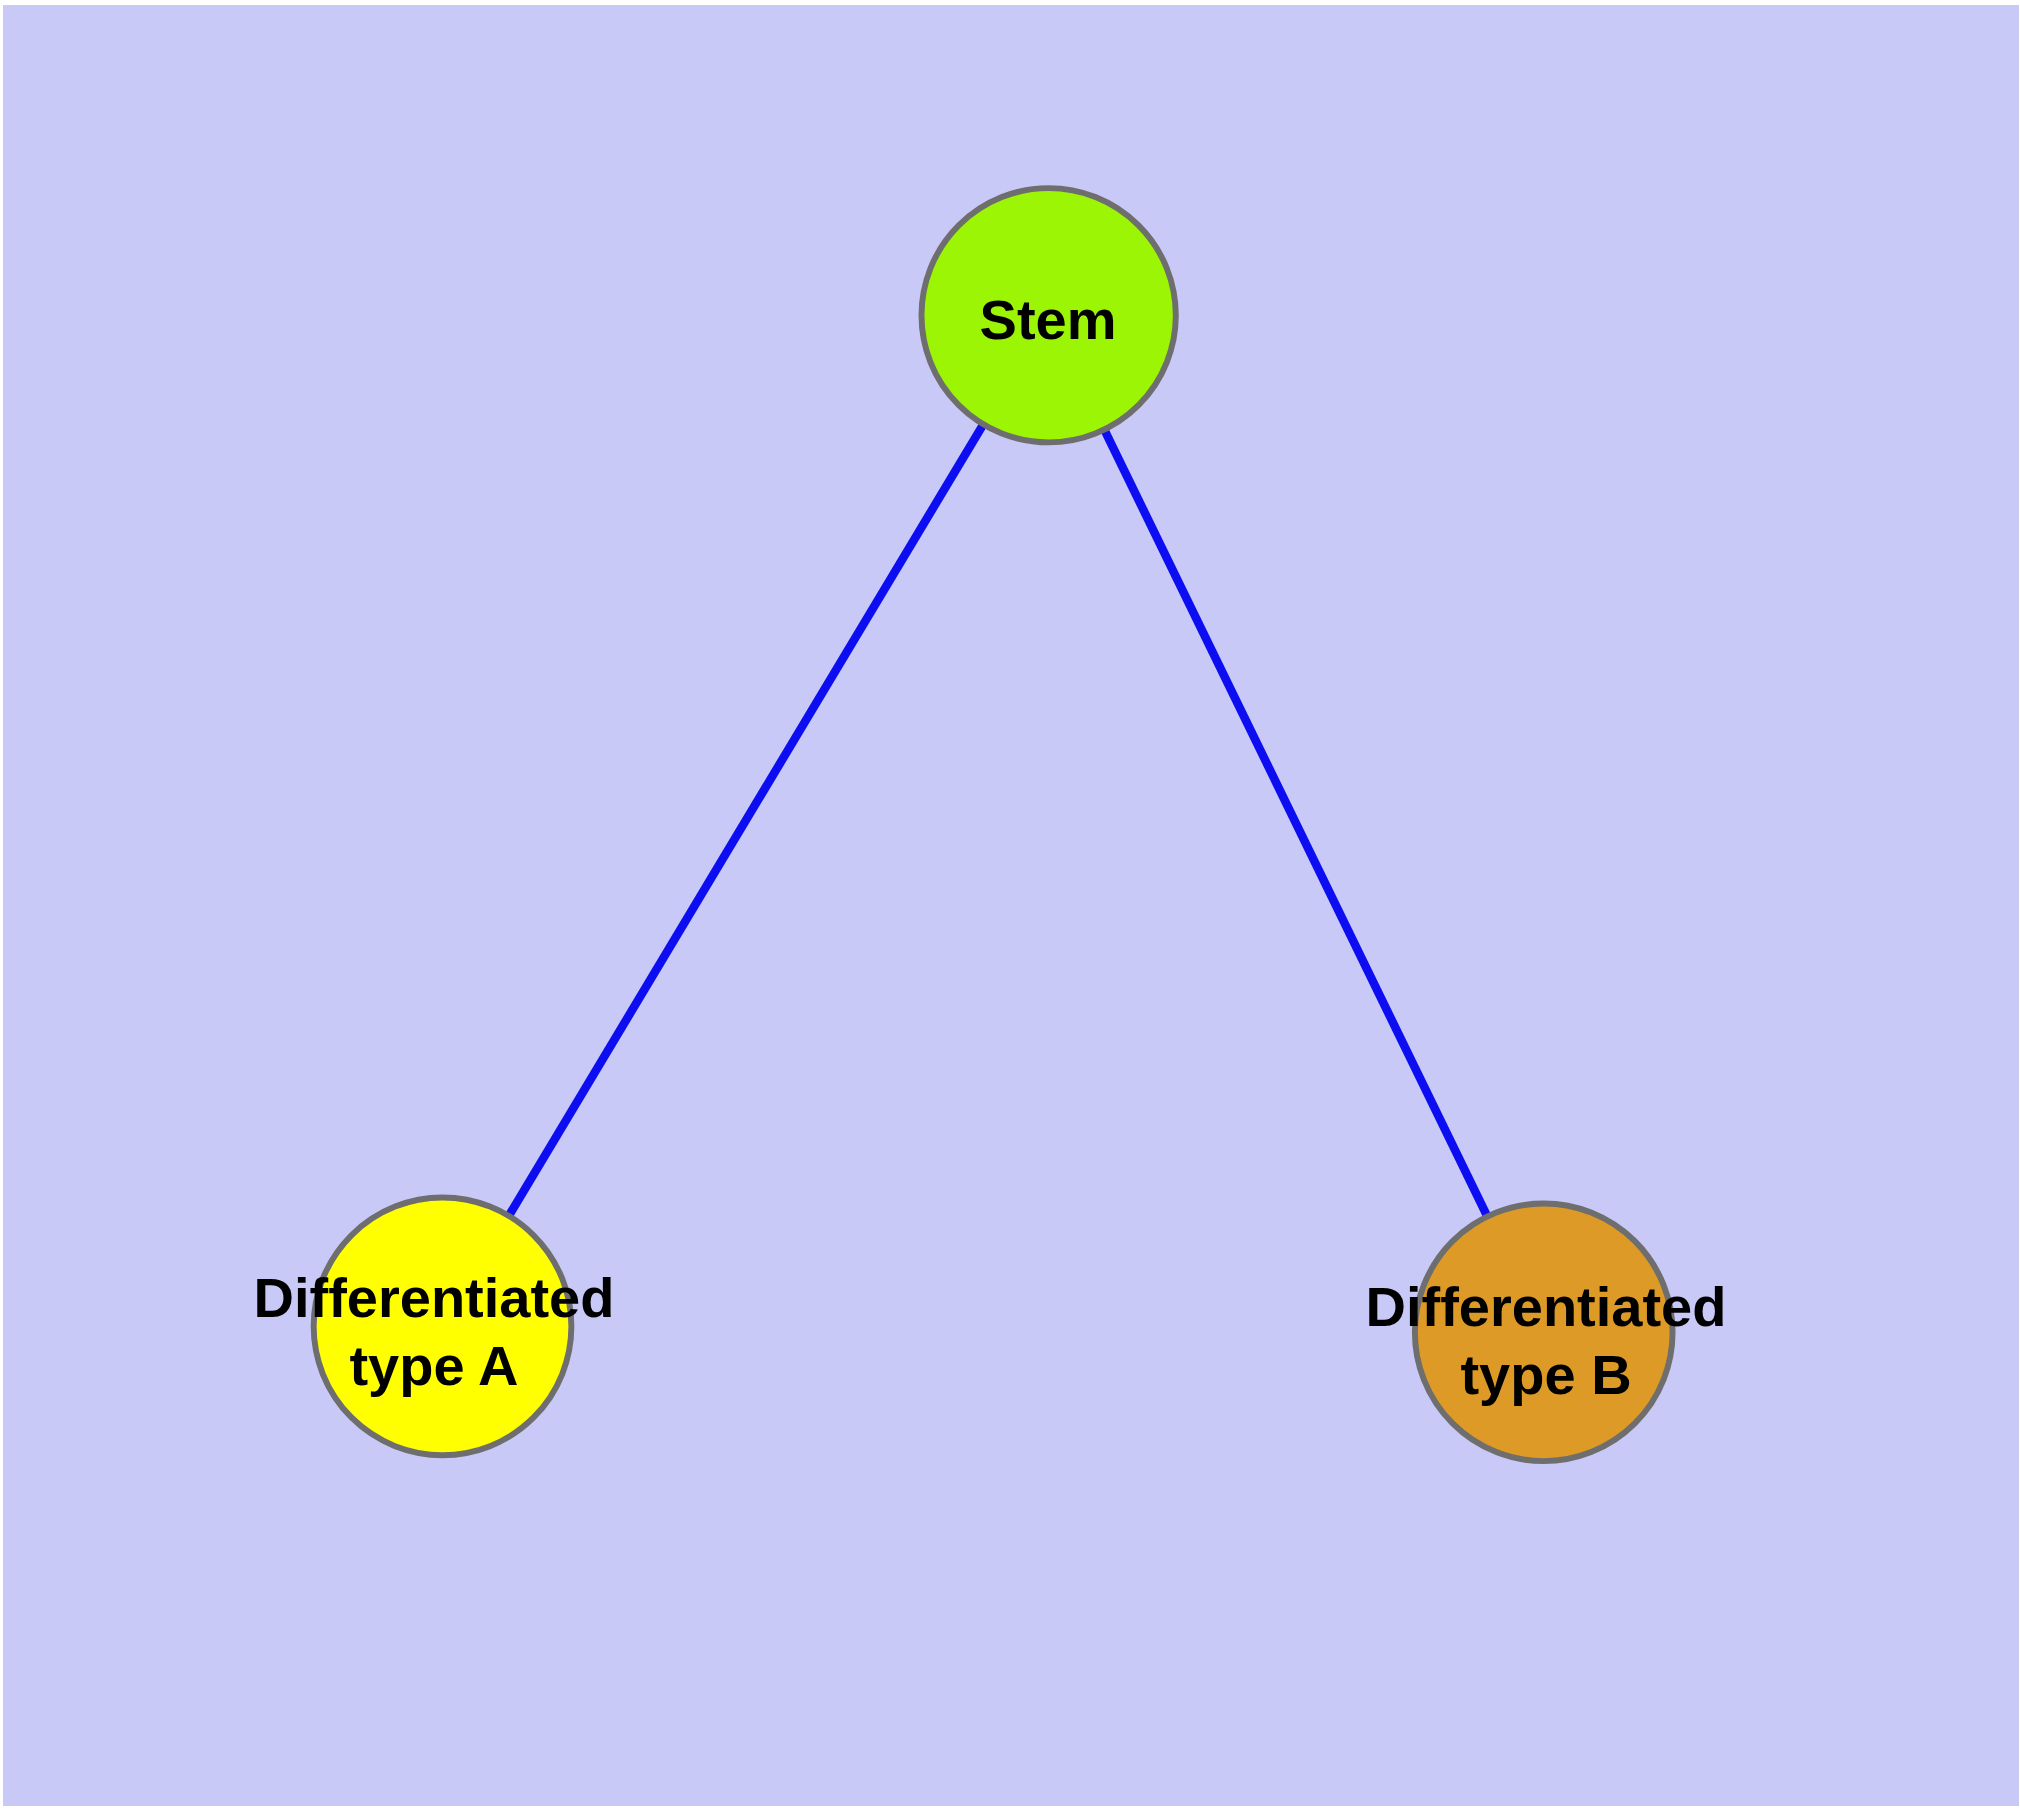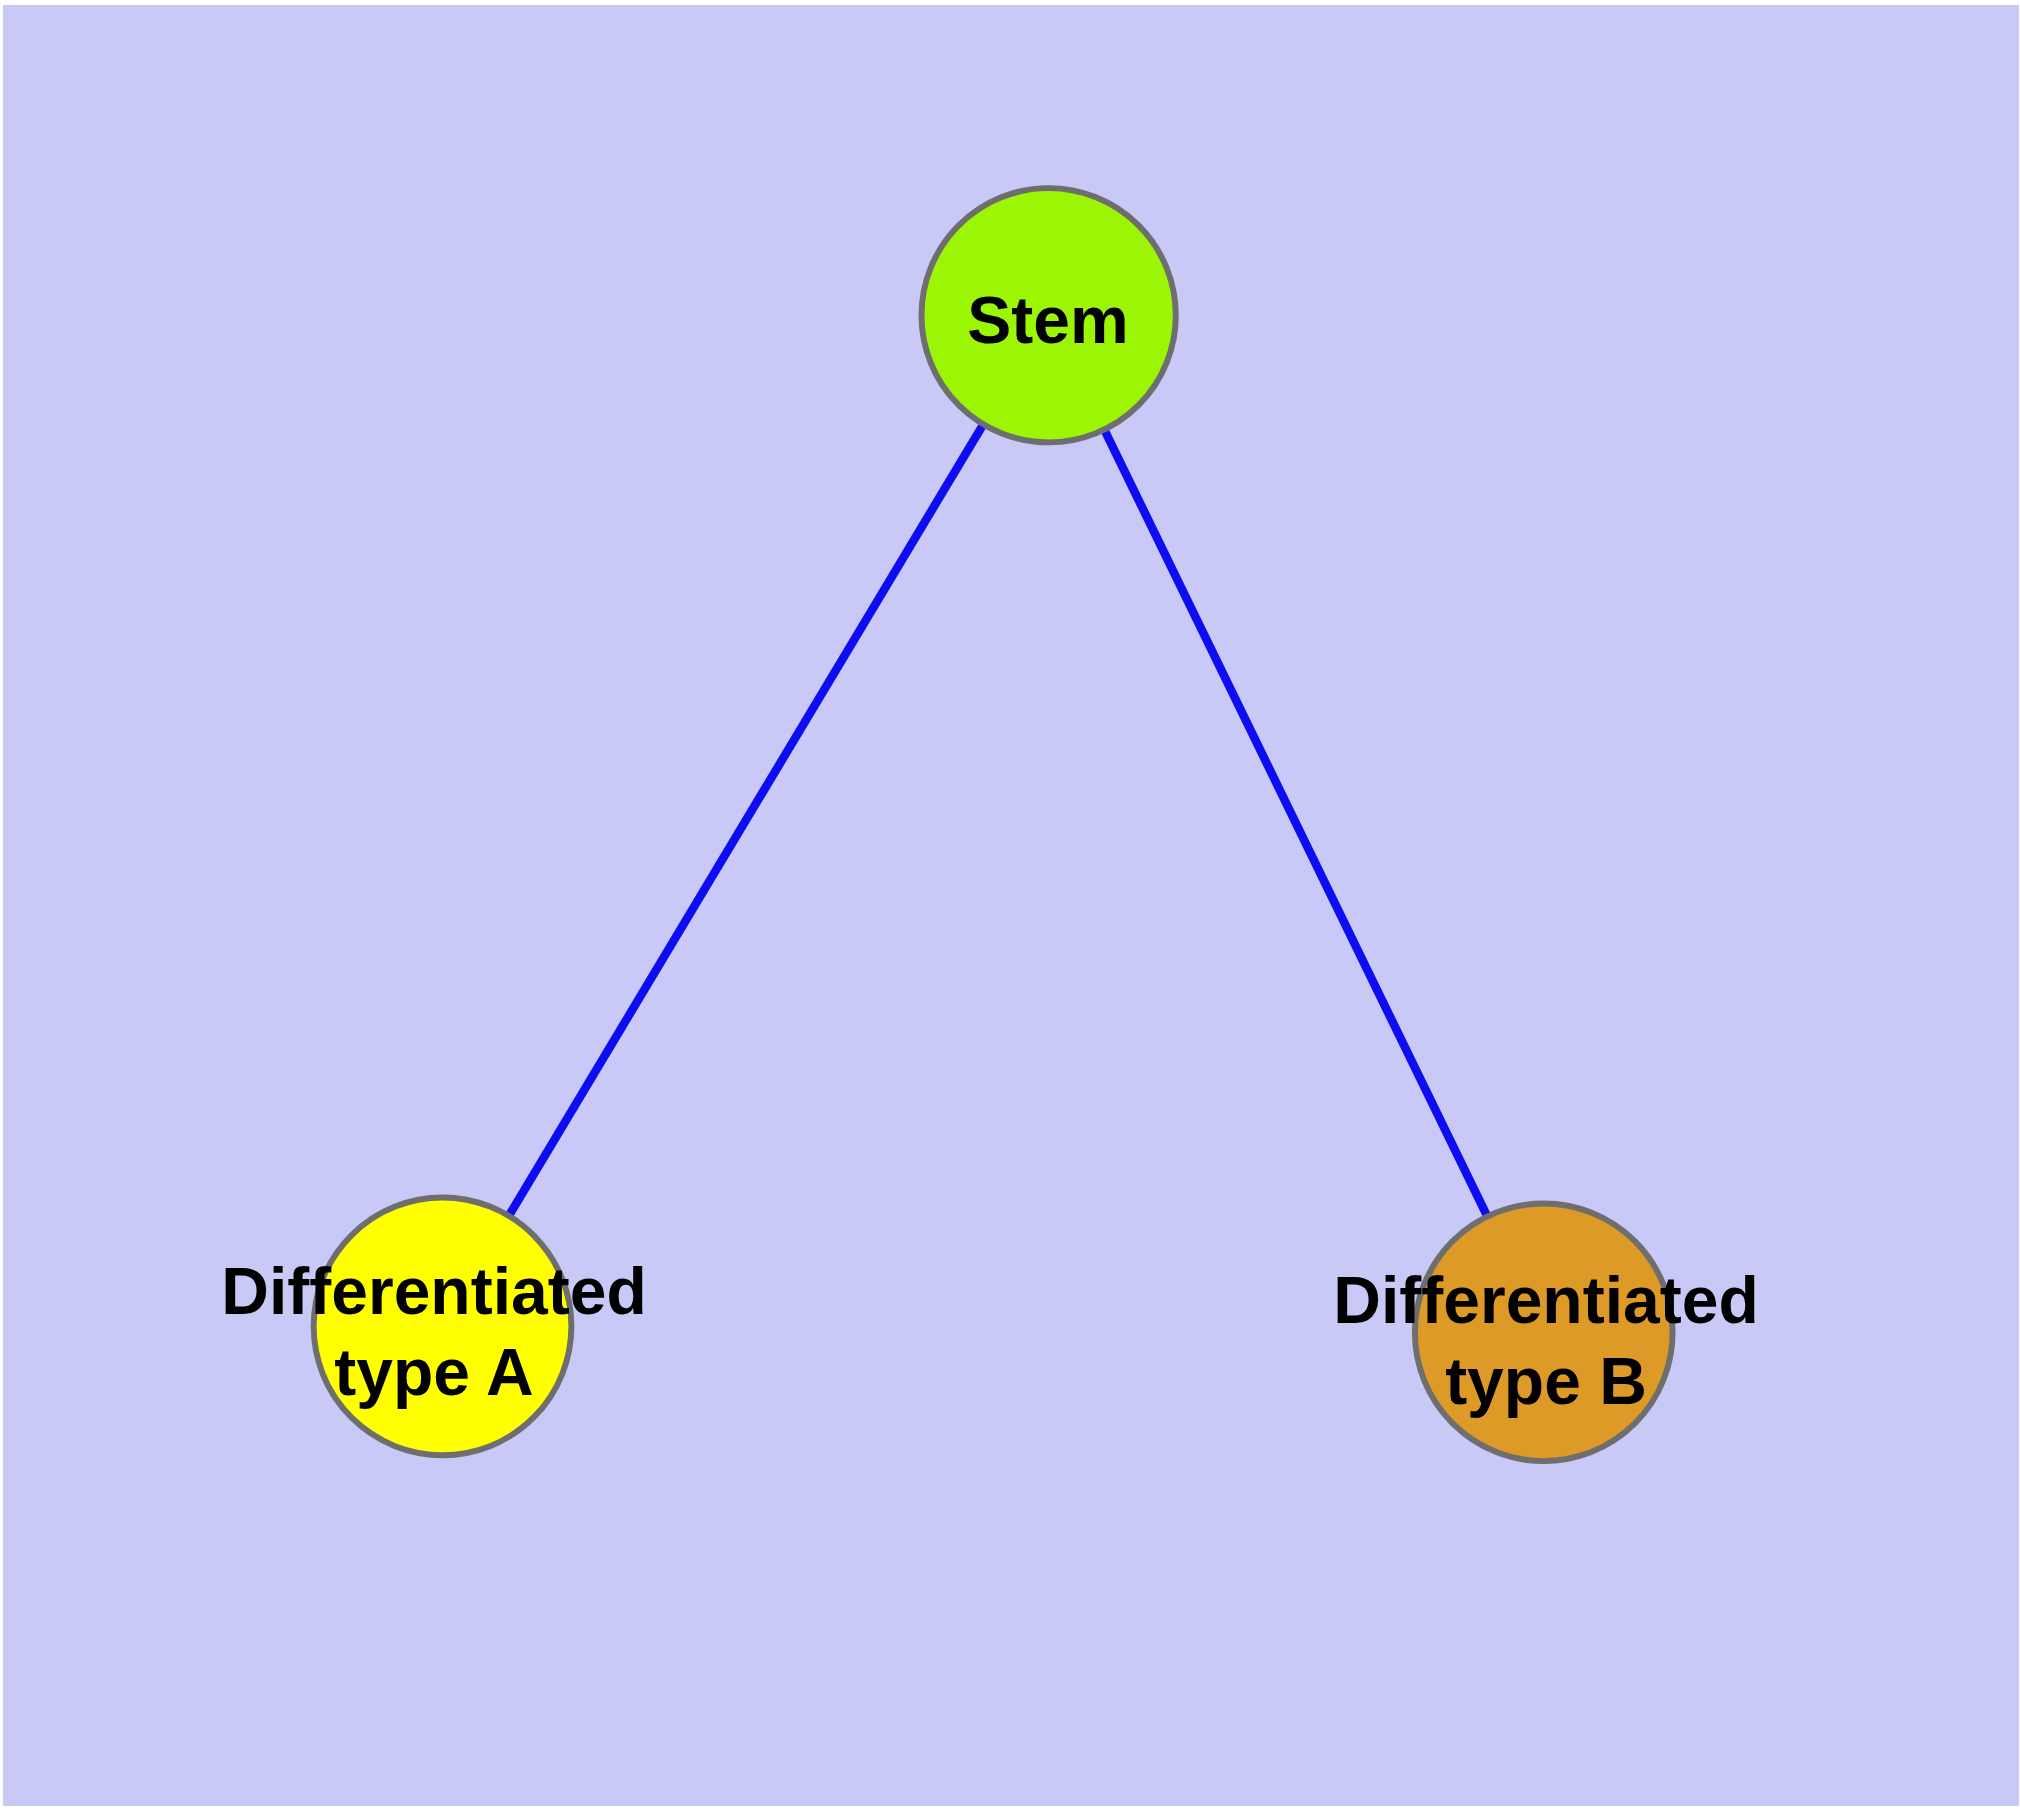--- a/index.html
+++ b/index.html
@@ -29,21 +29,21 @@
     stroke-width: 10px;
     stroke-linecap: butt;
   }
   .node {
     stroke-width: 7px;
   }
   .node-label {
     position: absolute;
     transform: translate(-50%, -50%);
     font-weight: bold;
-    font-size: 66px;
+    font-size: 56px;
     line-height: 1.22;
     white-space: pre-line;
     text-align: center;
     width: max-content;
   }
   .frame {
     position: absolute;
     inset: 0;
     box-sizing: border-box;
     border-style: solid;

